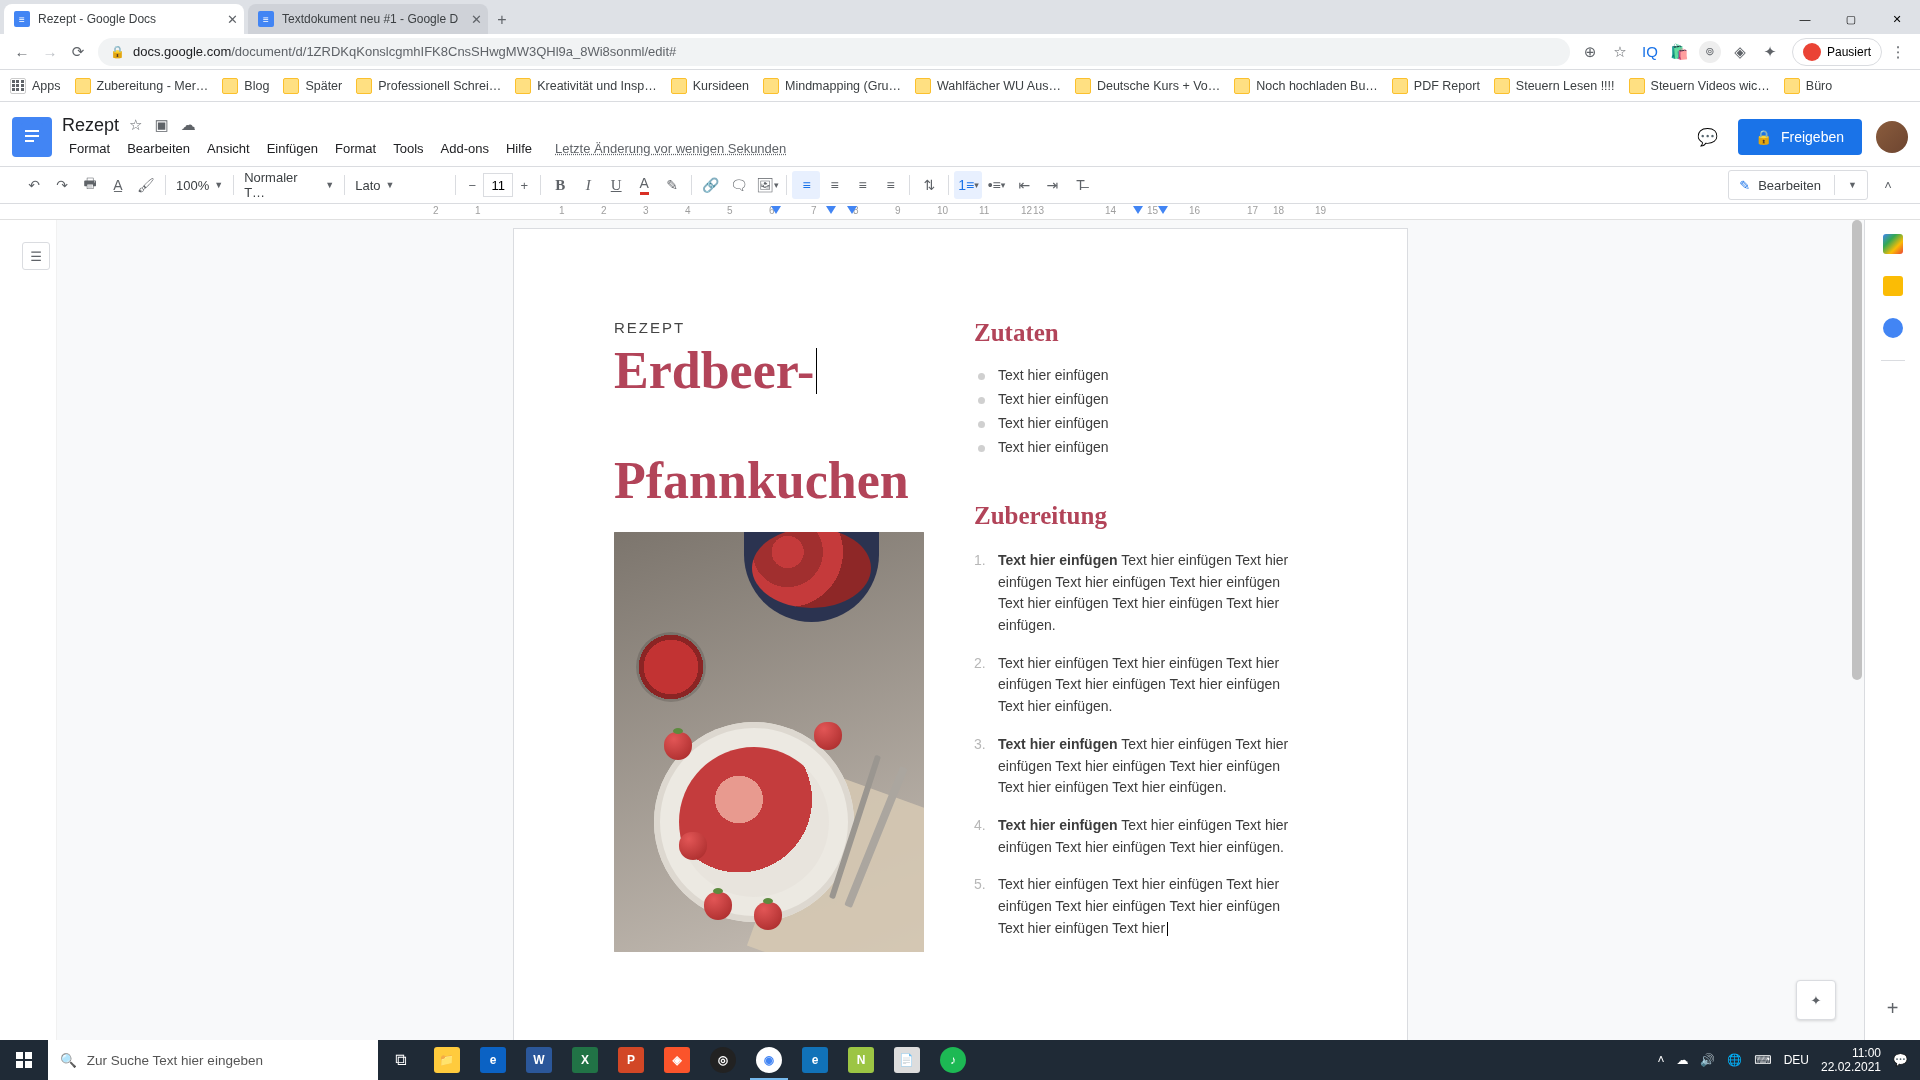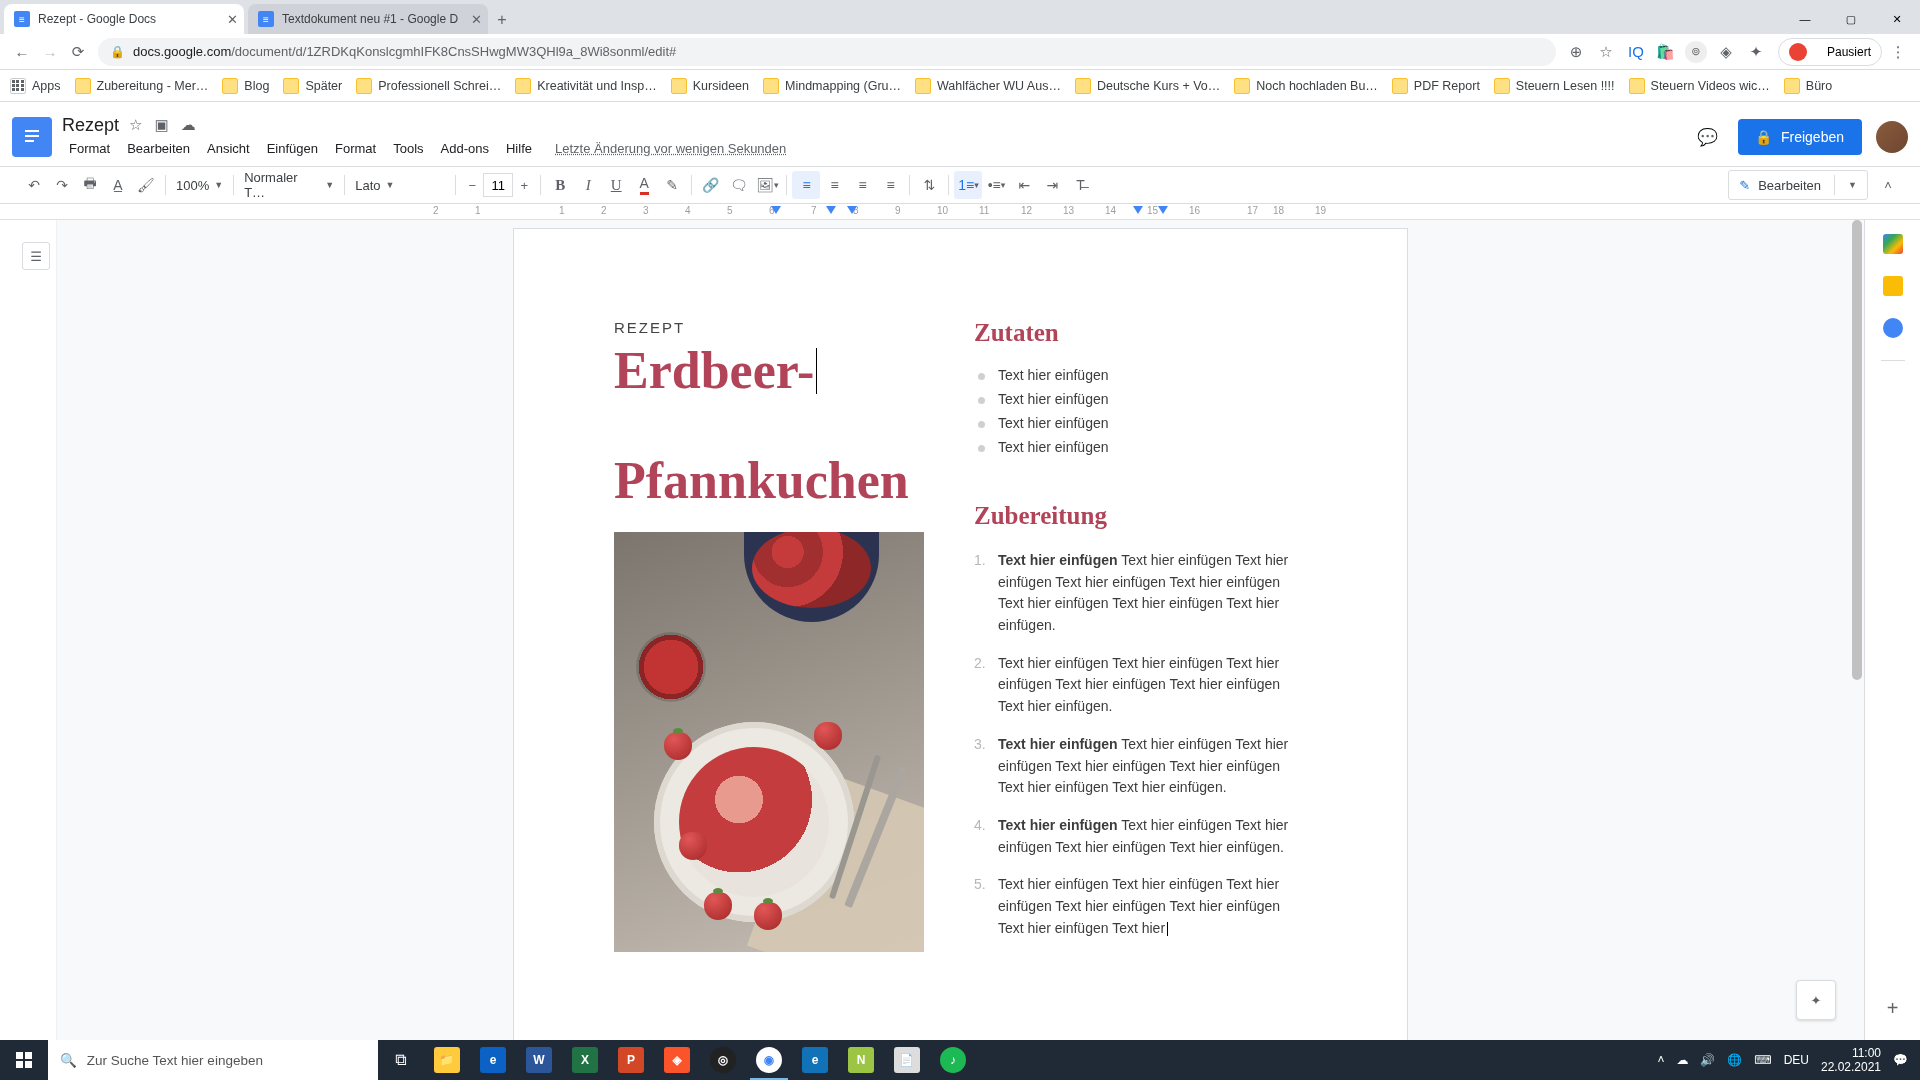--- a/index.html
+++ b/index.html
@@ -14,21 +14,21 @@
 .new-tab { width: 28px; height: 28px; display: inline-flex; align-items:center; justify-content:center; color:#5f6368; font-size:16px; }
 .win-ctrl { margin-left:auto; display:flex; }
 .win-btn { width: 46px; height: 30px; display:flex; align-items:center; justify-content:center; color:#000; font-size:11px; }
 
 .addr-bar { height: 36px; background: #fff; display: flex; align-items:center; padding: 0 8px; border-bottom:1px solid #dadce0; }
 .nav-icon { width: 28px; height: 28px; display:flex; align-items:center; justify-content:center; color:#5f6368; border-radius:50%; font-size:15px; }
 .url-box { flex:1; background:#f1f3f4; border-radius:16px; height:28px; margin:0 6px; display:flex; align-items:center; padding:0 12px; color:#202124; font-size:13px; }
 .lock { color:#5f6368; margin-right:8px; font-size:12px; }
 .url-muted { color:#5f6368; }
 .addr-icons { display:flex; align-items:center; gap:2px; }
-.chip { height:28px; border-radius:14px; display:flex; align-items:center; padding:0 10px; font-size:12px; border:1px solid #dadce0; gap:20px; margin-left:6px; }
+.chip { height:28px; border-radius:14px; display:flex; align-items:center; padding:0 10px; font-size:12px; border:1px solid #dadce0; gap:6px; margin-left:6px; }
 .avatar-circle { width:18px; height:18px; border-radius:50%; background:#EA4335; }
 .ext-badge { width:22px; height:22px; border-radius:50%; background:#eee; display:flex; align-items:center; justify-content:center; font-size:11px; }
 
 .bm-bar { height: 32px; background:#fff; display:flex; align-items:center; border-bottom:1px solid #dadce0; padding:0 10px; gap:14px; }
 .bm-item { display:flex; align-items:center; gap:6px; font-size:12.5px; color:#3c4043; white-space:nowrap; }
 .bm-icon { width:16px; height:16px; border-radius:2px; }
 .bm-apps { background:#fff; border:1px solid #ccc; display:grid; grid-template-columns:1fr 1fr 1fr; gap:1px; padding:1px; }
 .bm-apps span { width:3px; height:3px; background:#5f6368; }
 .bm-fold { background:#FFE082; border:1px solid #FBC02D; }
 
@@ -369,21 +369,21 @@
       <span class="ruler-tick" style="left: 586px;">3</span>
       <span class="ruler-tick" style="left: 628px;">4</span>
       <span class="ruler-tick" style="left: 670px;">5</span>
       <span class="ruler-tick" style="left: 712px;">6</span>
       <span class="ruler-tick" style="left: 754px;">7</span>
       <span class="ruler-tick" style="left: 796px;">8</span>
       <span class="ruler-tick" style="left: 838px;">9</span>
       <span class="ruler-tick" style="left: 880px;">10</span>
       <span class="ruler-tick" style="left: 922px;">11</span>
       <span class="ruler-tick" style="left: 964px;">12</span>
-      <span class="ruler-tick" style="left: 1006px;">13</span>
+      <span class="ruler-tick" style="left: 976px;">13</span>
       <span class="ruler-tick" style="left: 1048px;">14</span>
       <span class="ruler-tick" style="left: 1090px;">15</span>
       <span class="ruler-tick" style="left: 1132px;">16</span>
       <span class="ruler-tick" style="left: 1190px;">17</span>
       <span class="ruler-tick" style="left: 1216px;">18</span>
       <span class="ruler-tick" style="left: 1258px;">19</span>
       <div class="ruler-ind" style="left: 714.4px;"></div>
       <div class="ruler-ind" style="left: 769px;"></div>
       <div class="ruler-ind" style="left: 790px;"></div>
       <div class="ruler-ind" style="left: 1075.6px;"></div>

